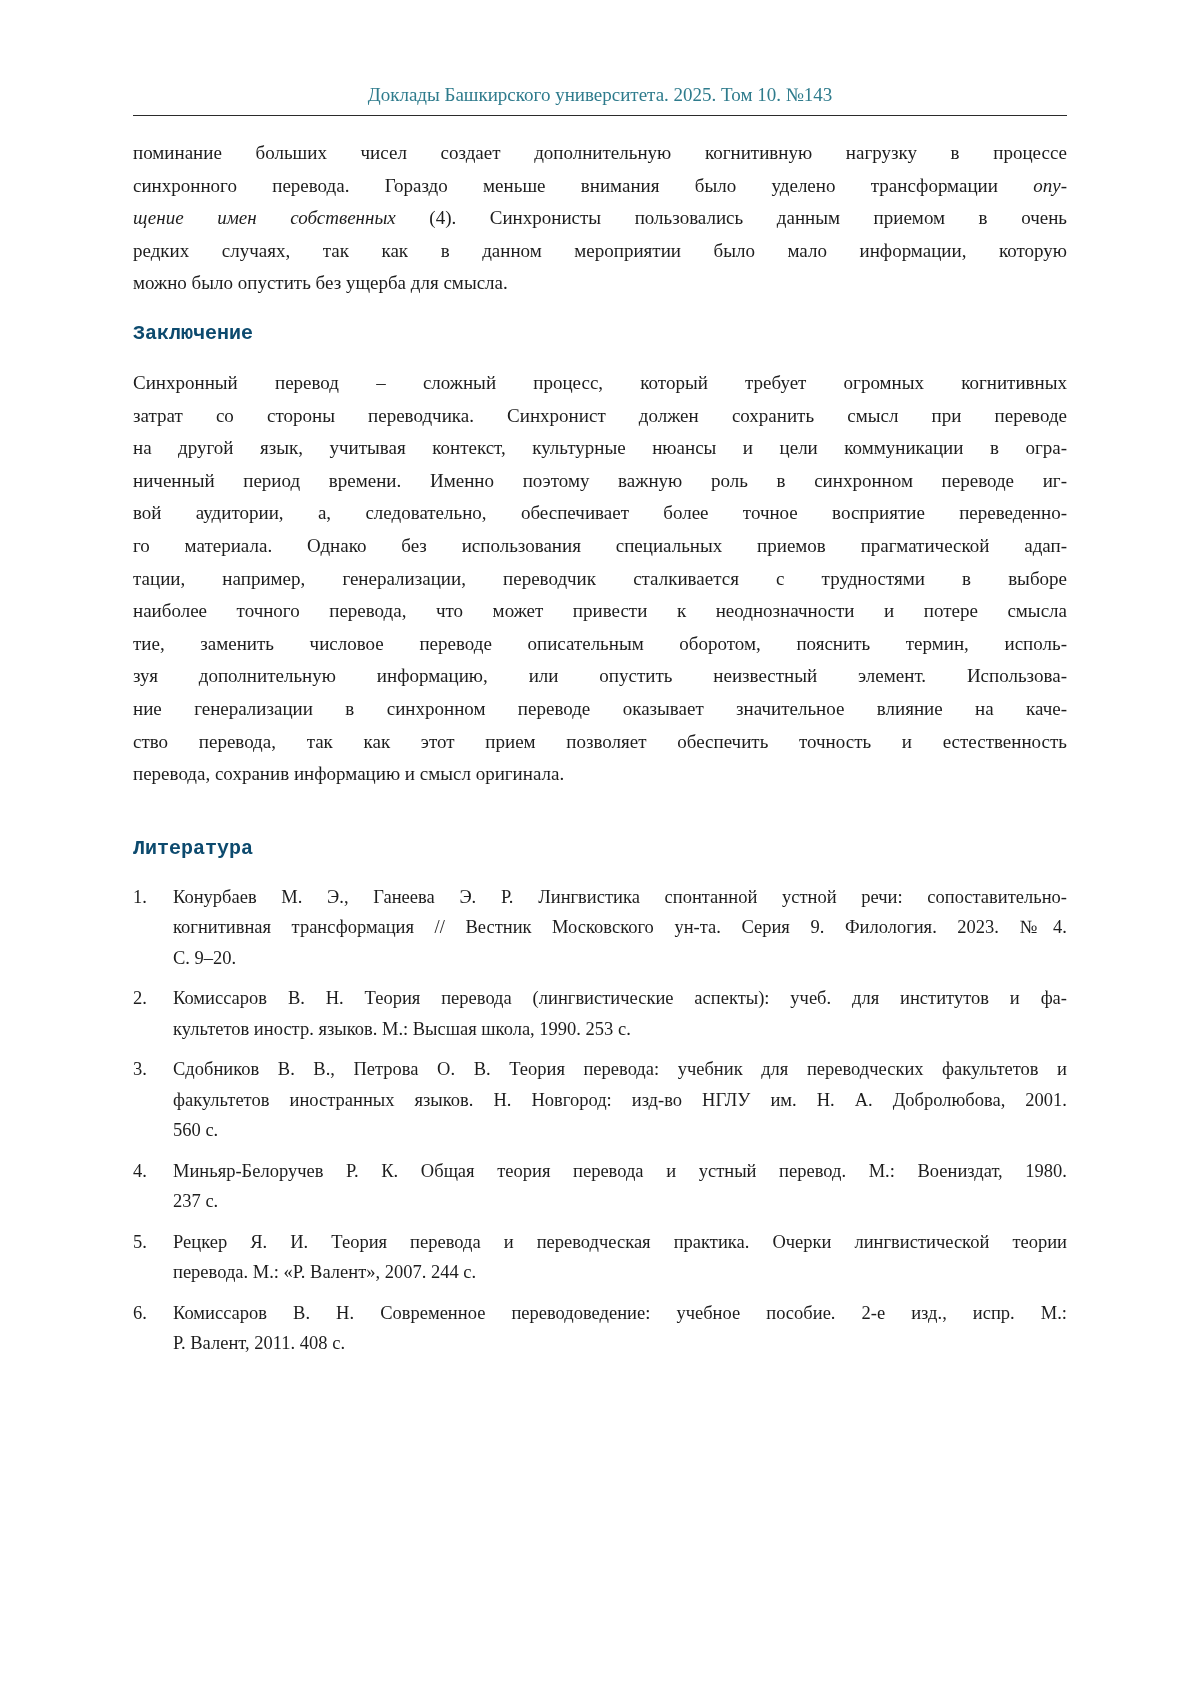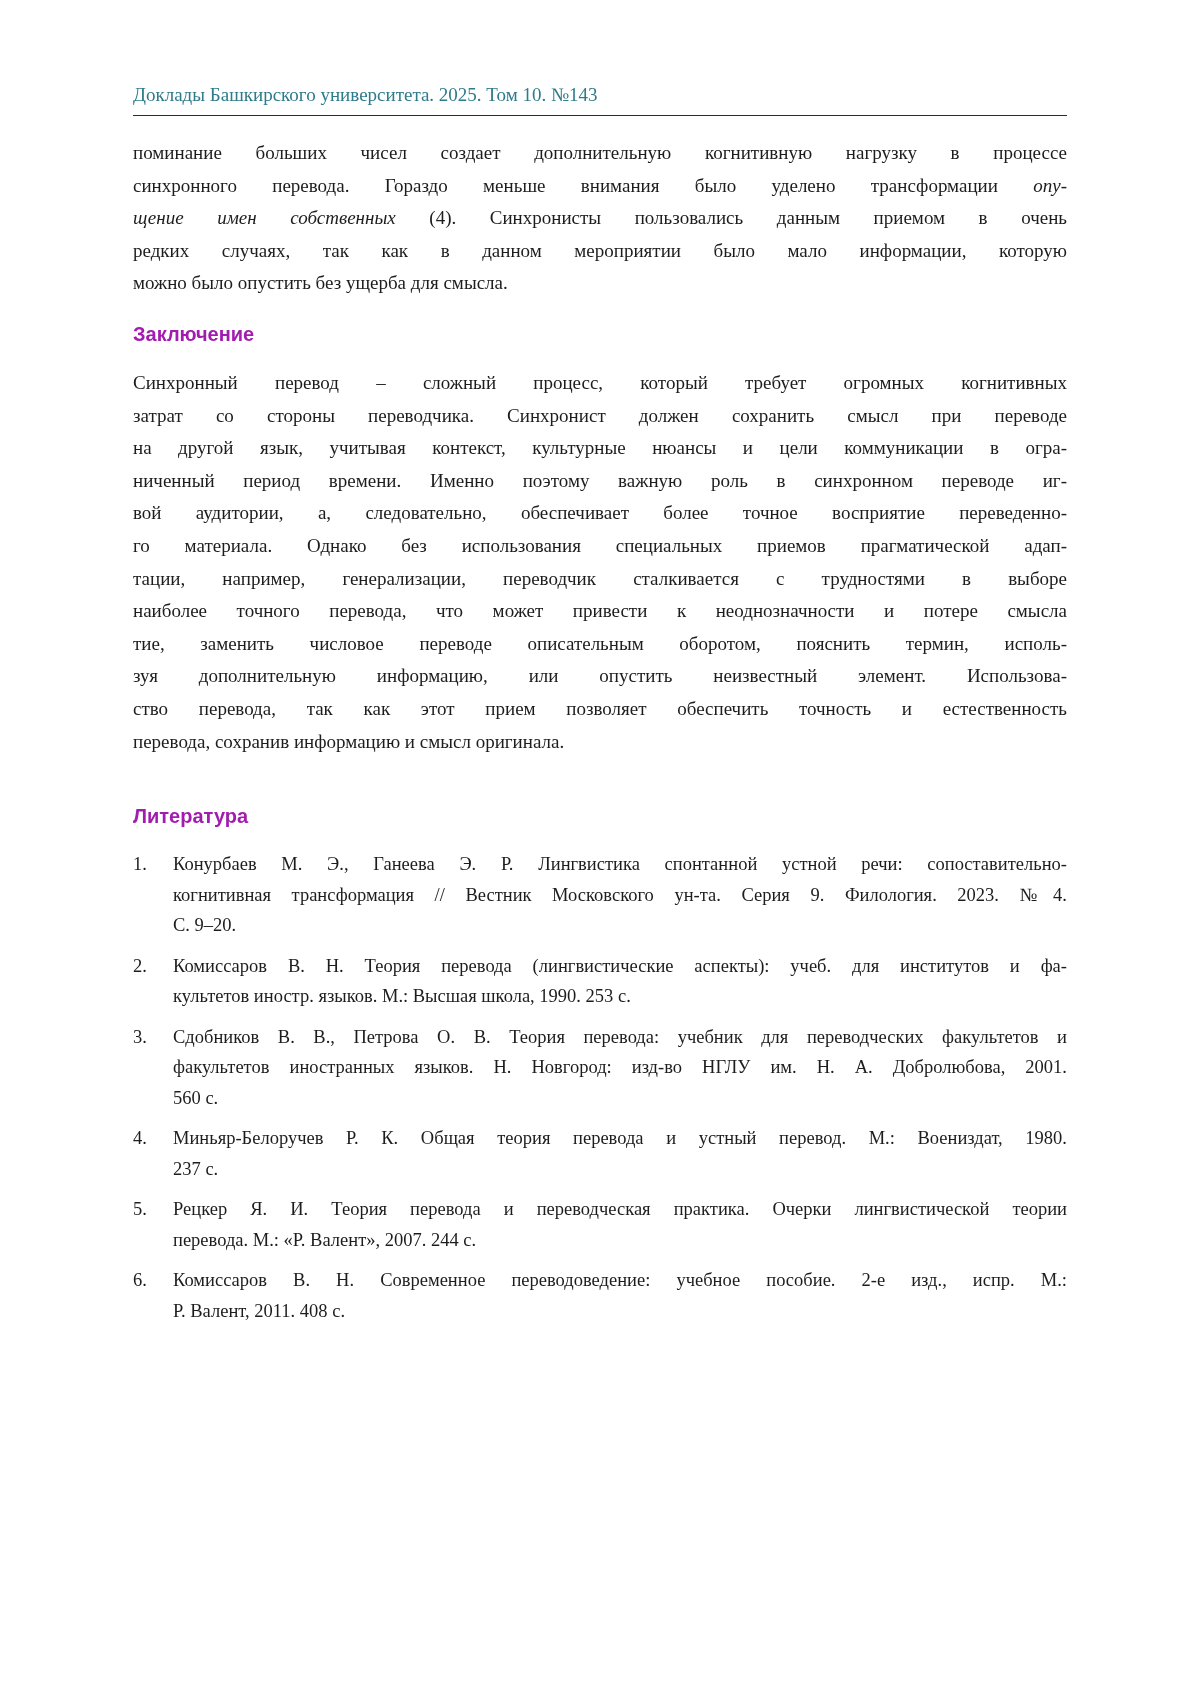--- a/index.html
+++ b/index.html
@@ -5,39 +5,39 @@
   :root{
     --accent:#2e7b8c;
     --text:#1d1d1d;
   }
   html,body{margin:0;padding:0;background:#ffffff;}
   .page{
     width:1200px;height:1697px;background:#ffffff;position:relative;
     font-family:"Liberation Serif", serif;color:var(--text);overflow:hidden;
   }
   .header{
-    display:flex;justify-content:flex-start;align-items:baseline;
+    display:flex;justify-content:center;align-items:baseline;
     padding:84px 133px 0 133px;font-size:19px;color:var(--accent);
   }
   .rule{
     margin:9px 133px 0 133px;height:0;border-top:1.5px solid #2b2b2b;
   }
   .doc-body{
     padding:21px 133px 0 133px;font-size:19px;
   }
   .line{
     line-height:32.6px;
     text-align:justify;text-align-last:justify;-moz-text-align-last:justify;
     overflow:hidden;white-space:nowrap;
   }
   .line.last{text-align:left;text-align-last:auto;-moz-text-align-last:auto;white-space:normal;}
   .it{font-style:italic;}
   .doc-body h2{
-    font-family:Liberation Sans, sans-serif;font-weight:bold;
-    font-size:20px;line-height:26px;margin:21px 0 20px 0;color:#a21caf;
+    font-family:Liberation Mono, monospace;font-weight:bold;
+    font-size:20px;line-height:26px;margin:21px 0 20px 0;color:#0c4a6e;
   }
   .doc-body h2:nth-of-type(2){margin-top:45px;}
   .refs{margin-top:2px;}
   .ref-item{display:flex;margin-bottom:10px;font-size:18.5px;}
   .ref-num{flex:0 0 40px;line-height:30.5px;}
   .ref-body{flex:1;min-width:0;}
   .ref-body .line{line-height:30.5px;}
 </style>
 </head>
 <body>
@@ -61,20 +61,21 @@
         <div class="line"><span>Синхронный перевод – сложный процесс, который требует огромных когнитивных</span></div>
         <div class="line"><span>затрат со стороны переводчика. Синхронист должен сохранить смысл при переводе</span></div>
         <div class="line"><span>на другой язык, учитывая контекст, культурные нюансы и цели коммуникации в огра-</span></div>
         <div class="line"><span>ниченный период времени. Именно поэтому важную роль в синхронном переводе иг-</span></div>
         <div class="line"><span>вой аудитории, а, следовательно, обеспечивает более точное восприятие переведенно-</span></div>
         <div class="line"><span>го материала. Однако без использования специальных приемов прагматической адап-</span></div>
         <div class="line"><span>тации, например, генерализации, переводчик сталкивается с трудностями в выборе</span></div>
         <div class="line"><span>наиболее точного перевода, что может привести к неоднозначности и потере смысла</span></div>
         <div class="line"><span>тие, заменить числовое переводе описательным оборотом, пояснить термин, исполь-</span></div>
         <div class="line"><span>зуя дополнительную информацию, или опустить неизвестный элемент. Использова-</span></div>
+        <div class="line"><span>ние генерализации в синхронном переводе оказывает значительное влияние на каче-</span></div>
         <div class="line"><span>ство перевода, так как этот прием позволяет обеспечить точность и естественность</span></div>
         <div class="line last"><span>перевода, сохранив информацию и смысл оригинала.</span></div>
       </div>
       <h2>Литература</h2>
       <div class="refs">
         <div class="ref-item">
           <div class="ref-num">1.</div>
           <div class="ref-body">
             <div class="line"><span>Конурбаев М. Э., Ганеева Э. Р. Лингвистика спонтанной устной речи: сопоставительно-</span></div>
             <div class="line"><span>когнитивная трансформация // Вестник Московского ун-та. Серия 9. Филология. 2023. №4.</span></div>

